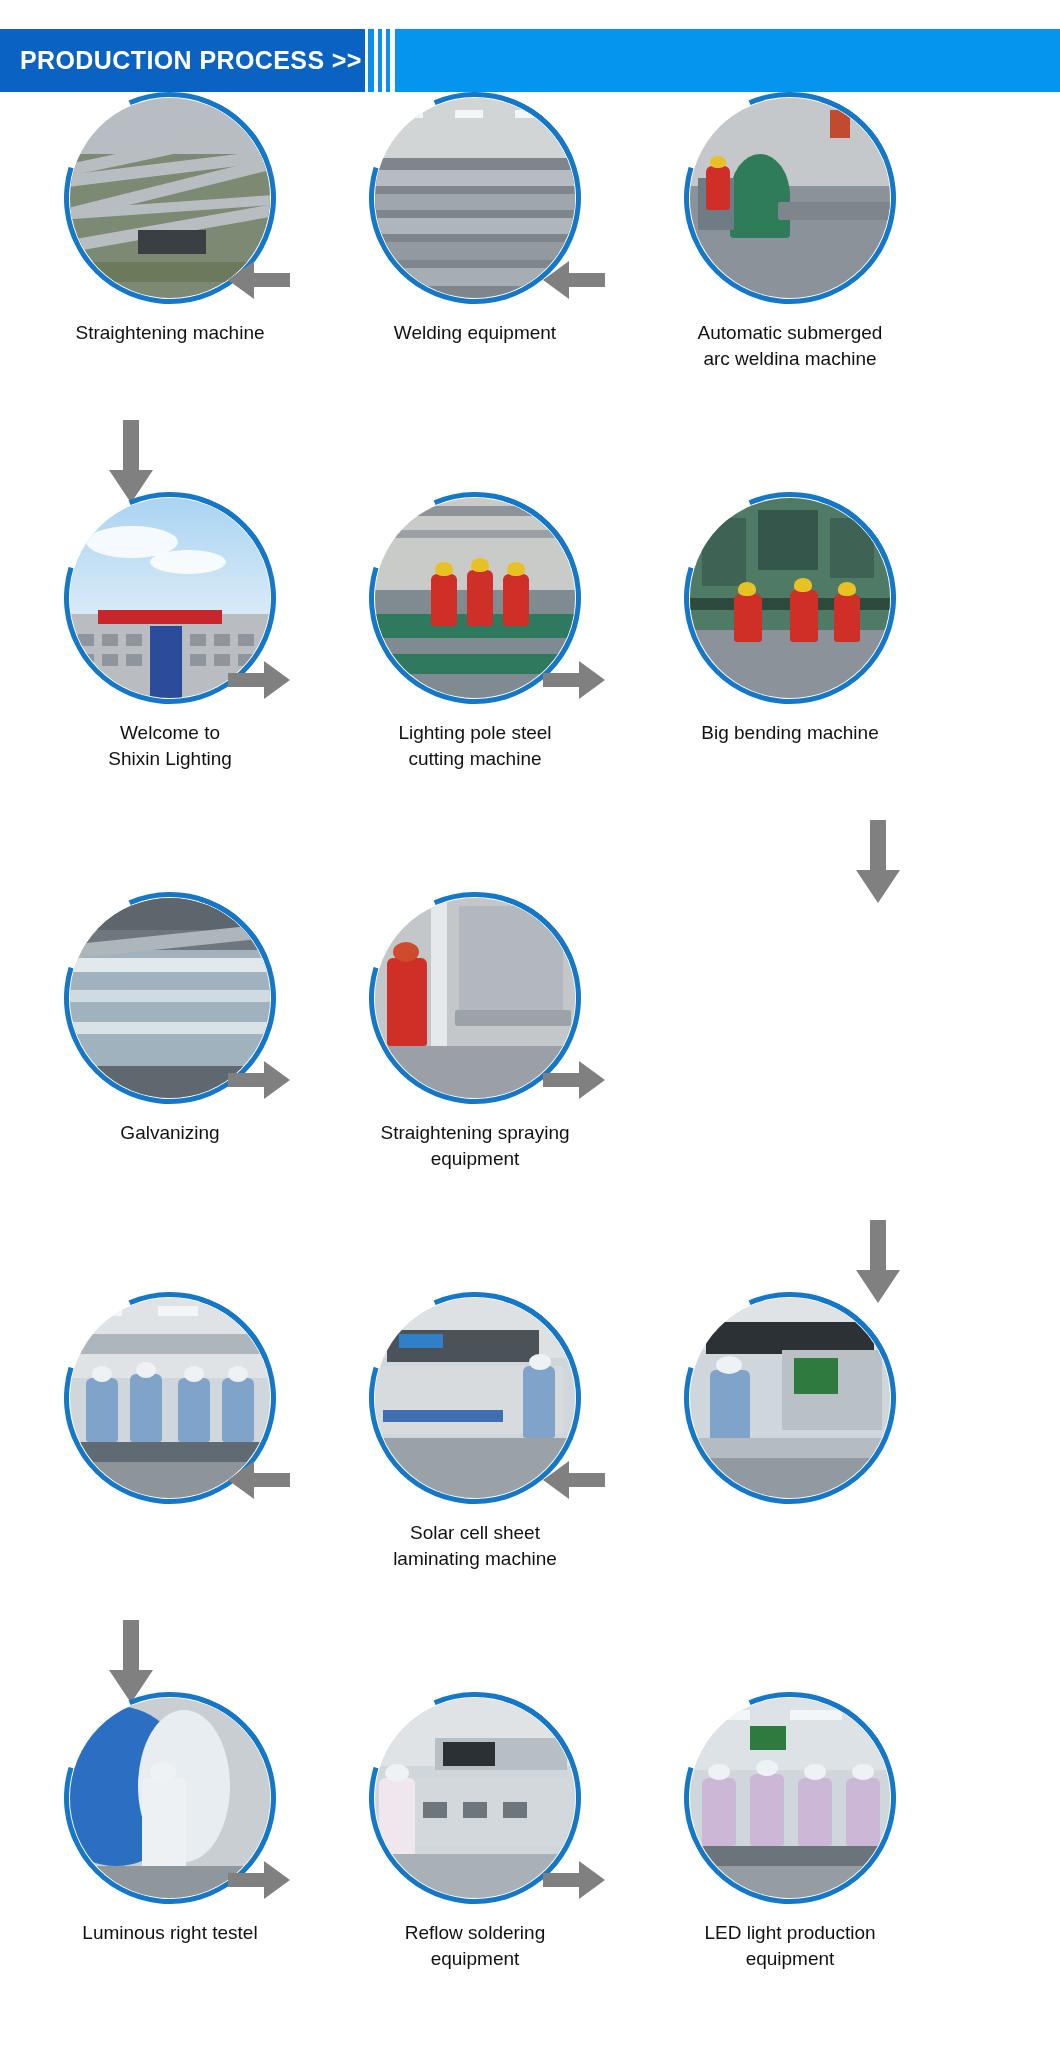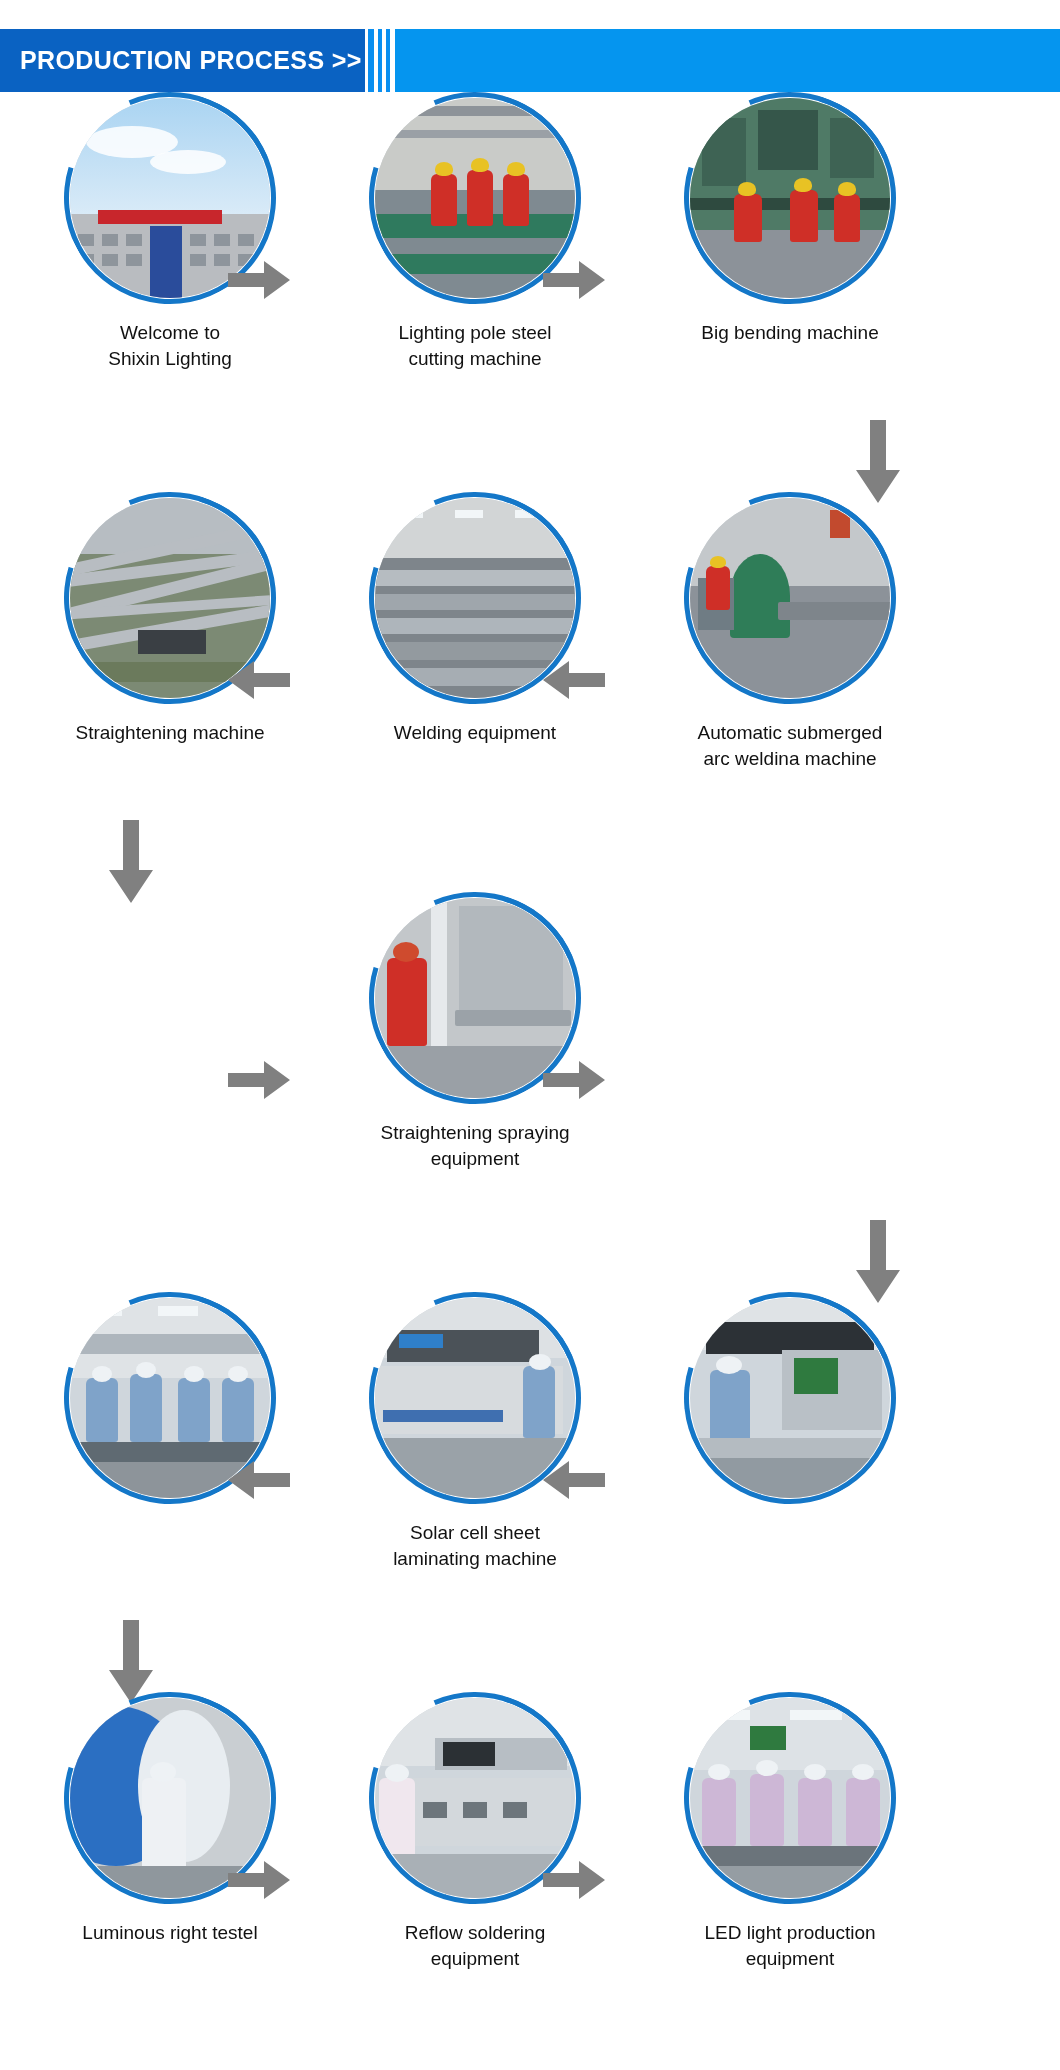--- a/index.html
+++ b/index.html
@@ -170,20 +170,105 @@
   <div class="banner-stripes">
     <div class="stripe s1"></div>
     <div class="stripe s2"></div>
     <div class="stripe s3"></div>
   </div>
   <div class="banner-tail"></div>
 </div>
 
 <div class="flow">
 
+  <div class="row r2">
+
+    <div class="cell c1">
+      <div class="photo-wrap">
+        <div class="photo">
+          <div class="scene">
+            <div class="wallgray" style="height:30%;background:#b7bdc2"></div>
+            <div class="floor" style="height:72%;background:#7c8a74"></div>
+            <div class="pole" style="left:-6%;top:22%;width:115%;height:6%;transform:rotate(-12deg)"></div>
+            <div class="pole" style="left:-6%;top:32%;width:115%;height:6%;transform:rotate(-7deg)"></div>
+            <div class="pole" style="left:-6%;top:42%;width:115%;height:6%;transform:rotate(-14deg)"></div>
+            <div class="pole" style="left:-6%;top:52%;width:115%;height:5%;transform:rotate(-4deg)"></div>
+            <div class="pole" style="left:-6%;top:62%;width:115%;height:6%;transform:rotate(-10deg)"></div>
+            <div class="dark" style="left:34%;top:66%;width:34%;height:12%;background:#3a3f44"></div>
+            <div class="bench" style="left:10%;top:82%;width:80%;height:10%;background:#6b7a5c"></div>
+          </div>
+        </div>
+        <div class="ring"></div>
+        <div class="ring2"></div>
+      </div>
+      <div class="caption">Straightening machine</div>
+    </div>
+
+    <div class="arrow h1">
+      <svg width="62" height="40" viewBox="0 0 62 40">
+          <path d="M62 13 L26 13 L26 1 L0 20 L26 39 L26 27 L62 27 Z" fill="#808080"></path>
+        </svg>
+    </div>
+
+    <div class="cell c2">
+      <div class="photo-wrap">
+        <div class="photo">
+          <div class="scene">
+            <div class="wallgray" style="height:34%;background:#d2d5d6"></div>
+            <div class="lightstrip" style="left:10%;top:6%;width:14%;height:4%"></div>
+            <div class="lightstrip" style="left:40%;top:6%;width:14%;height:4%"></div>
+            <div class="lightstrip" style="left:70%;top:6%;width:14%;height:4%"></div>
+            <div class="floor" style="height:70%;background:#7e858b"></div>
+            <div class="steel" style="left:0;top:36%;width:100%;height:8%;background:#b6bcc1"></div>
+            <div class="steel" style="left:0;top:48%;width:100%;height:8%;background:#9fa6ac"></div>
+            <div class="steel" style="left:0;top:60%;width:100%;height:8%;background:#aeb5bb"></div>
+            <div class="steel" style="left:0;top:72%;width:100%;height:9%;background:#939a9f"></div>
+            <div class="steel" style="left:0;top:85%;width:100%;height:9%;background:#a6adb3"></div>
+          </div>
+        </div>
+        <div class="ring"></div>
+        <div class="ring2"></div>
+      </div>
+      <div class="caption">Welding equipment</div>
+    </div>
+
+    <div class="arrow h2">
+      <svg width="62" height="40" viewBox="0 0 62 40">
+          <path d="M62 13 L26 13 L26 1 L0 20 L26 39 L26 27 L62 27 Z" fill="#808080"></path>
+        </svg>
+    </div>
+
+    <div class="cell c3">
+      <div class="photo-wrap">
+        <div class="photo">
+          <div class="scene">
+            <div class="wallgray" style="height:44%;background:#c4c8cb"></div>
+            <div class="bldg-red" style="left:70%;top:6%;width:10%;height:14%;background:#c24a2e"></div>
+            <div class="floor" style="height:56%;background:#8c9299"></div>
+            <div class="machine" style="left:20%;top:28%;width:30%;height:42%;background:#2f7d58;border-radius:50% 50% 4px 4px"></div>
+            <div class="machine2" style="left:4%;top:40%;width:18%;height:26%"></div>
+            <div class="pole" style="left:44%;top:52%;width:58%;height:9%;background:#7e858b"></div>
+            <div class="worker-red" style="left:8%;top:34%;width:12%;height:22%"></div>
+            <div class="helmet-y" style="left:10%;top:29%;width:8%;height:6%"></div>
+          </div>
+        </div>
+        <div class="ring"></div>
+        <div class="ring2"></div>
+      </div>
+      <div class="caption">Automatic submerged
+arc weldina machine</div>
+    </div>
+
+    <div class="arrow v-left">
+      <svg width="46" height="84" viewBox="0 0 46 84">
+          <path d="M15 0 L31 0 L31 50 L45 50 L23 83 L1 50 L15 50 Z" fill="#808080"></path>
+        </svg>
+    </div>
+  </div>
+
   <div class="row r1">
 
     <div class="cell c1">
       <div class="photo-wrap">
         <div class="photo">
           <div class="scene">
             <div class="sky" style="height:62%"></div>
             <div class="cloud" style="left:8%;top:14%;width:46%;height:16%"></div>
             <div class="cloud" style="left:40%;top:26%;width:38%;height:12%"></div>
             <div class="bldg" style="left:0;top:58%;width:100%;height:42%"></div>
@@ -271,107 +356,41 @@
       <div class="caption">Big bending machine</div>
     </div>
 
     <div class="arrow v-right">
       <svg width="46" height="84" viewBox="0 0 46 84">
           <path d="M15 0 L31 0 L31 50 L45 50 L23 83 L1 50 L15 50 Z" fill="#808080"></path>
         </svg>
     </div>
   </div>
 
-  <div class="row r2">
+  <div class="row r3">
 
     <div class="cell c1">
       <div class="photo-wrap">
         <div class="photo">
           <div class="scene">
-            <div class="wallgray" style="height:30%;background:#b7bdc2"></div>
-            <div class="floor" style="height:72%;background:#7c8a74"></div>
-            <div class="pole" style="left:-6%;top:22%;width:115%;height:6%;transform:rotate(-12deg)"></div>
-            <div class="pole" style="left:-6%;top:32%;width:115%;height:6%;transform:rotate(-7deg)"></div>
-            <div class="pole" style="left:-6%;top:42%;width:115%;height:6%;transform:rotate(-14deg)"></div>
-            <div class="pole" style="left:-6%;top:52%;width:115%;height:5%;transform:rotate(-4deg)"></div>
-            <div class="pole" style="left:-6%;top:62%;width:115%;height:6%;transform:rotate(-10deg)"></div>
-            <div class="dark" style="left:34%;top:66%;width:34%;height:12%;background:#3a3f44"></div>
-            <div class="bench" style="left:10%;top:82%;width:80%;height:10%;background:#6b7a5c"></div>
-          </div>
-        </div>
-        <div class="ring"></div>
-        <div class="ring2"></div>
-      </div>
-      <div class="caption">Straightening machine</div>
-    </div>
-
-    <div class="arrow h1">
-      <svg width="62" height="40" viewBox="0 0 62 40">
-          <path d="M62 13 L26 13 L26 1 L0 20 L26 39 L26 27 L62 27 Z" fill="#808080"></path>
-        </svg>
-    </div>
-
-    <div class="cell c2">
-      <div class="photo-wrap">
-        <div class="photo">
-          <div class="scene">
-            <div class="wallgray" style="height:34%;background:#d2d5d6"></div>
-            <div class="lightstrip" style="left:10%;top:6%;width:14%;height:4%"></div>
-            <div class="lightstrip" style="left:40%;top:6%;width:14%;height:4%"></div>
-            <div class="lightstrip" style="left:70%;top:6%;width:14%;height:4%"></div>
-            <div class="floor" style="height:70%;background:#7e858b"></div>
-            <div class="steel" style="left:0;top:36%;width:100%;height:8%;background:#b6bcc1"></div>
-            <div class="steel" style="left:0;top:48%;width:100%;height:8%;background:#9fa6ac"></div>
-            <div class="steel" style="left:0;top:60%;width:100%;height:8%;background:#aeb5bb"></div>
-            <div class="steel" style="left:0;top:72%;width:100%;height:9%;background:#939a9f"></div>
-            <div class="steel" style="left:0;top:85%;width:100%;height:9%;background:#a6adb3"></div>
-          </div>
-        </div>
-        <div class="ring"></div>
-        <div class="ring2"></div>
-      </div>
-      <div class="caption">Welding equipment</div>
-    </div>
-
-    <div class="arrow h2">
-      <svg width="62" height="40" viewBox="0 0 62 40">
-          <path d="M62 13 L26 13 L26 1 L0 20 L26 39 L26 27 L62 27 Z" fill="#808080"></path>
-        </svg>
-    </div>
-
-    <div class="cell c3">
-      <div class="photo-wrap">
-        <div class="photo">
-          <div class="scene">
-            <div class="wallgray" style="height:44%;background:#c4c8cb"></div>
-            <div class="bldg-red" style="left:70%;top:6%;width:10%;height:14%;background:#c24a2e"></div>
-            <div class="floor" style="height:56%;background:#8c9299"></div>
-            <div class="machine" style="left:20%;top:28%;width:30%;height:42%;background:#2f7d58;border-radius:50% 50% 4px 4px"></div>
-            <div class="machine2" style="left:4%;top:40%;width:18%;height:26%"></div>
-            <div class="pole" style="left:44%;top:52%;width:58%;height:9%;background:#7e858b"></div>
-            <div class="worker-red" style="left:8%;top:34%;width:12%;height:22%"></div>
-            <div class="helmet-y" style="left:10%;top:29%;width:8%;height:6%"></div>
-          </div>
-        </div>
-        <div class="ring"></div>
-        <div class="ring2"></div>
-      </div>
-      <div class="caption">Automatic submerged
-arc weldina machine</div>
-    </div>
-
-    <div class="arrow v-left">
-      <svg width="46" height="84" viewBox="0 0 46 84">
-          <path d="M15 0 L31 0 L31 50 L45 50 L23 83 L1 50 L15 50 Z" fill="#808080"></path>
-        </svg>
-    </div>
-  </div>
-
-  <div class="row r3">
-
+            <div class="wallgray" style="height:26%;background:#6f777d"></div>
+            <div class="dark" style="left:0;top:0;width:100%;height:16%;background:#5d666c"></div>
+            <div class="water" style="left:0;top:26%;width:100%;height:74%;background:#9fb2bd"></div>
+            <div class="lightstrip" style="left:0;top:30%;width:100%;height:7%;opacity:.8"></div>
+            <div class="lightstrip" style="left:0;top:46%;width:100%;height:6%;opacity:.6"></div>
+            <div class="lightstrip" style="left:0;top:62%;width:100%;height:6%;opacity:.7"></div>
+            <div class="pole" style="left:-4%;top:18%;width:110%;height:7%;background:#aeb5bb;transform:rotate(-6deg)"></div>
+            <div class="dark" style="left:0;top:84%;width:100%;height:16%;background:#5f686e"></div>
+          </div>
+        </div>
+        <div class="ring"></div>
+        <div class="ring2"></div>
+      </div>
+      <div class="caption">Galvanizing</div>
+    </div>
 
     <div class="arrow h1">
       <svg width="62" height="40" viewBox="0 0 62 40">
           <path d="M0 13 L36 13 L36 1 L62 20 L36 39 L36 27 L0 27 Z" fill="#808080"></path>
         </svg>
     </div>
 
     <div class="cell c2">
       <div class="photo-wrap">
         <div class="photo">

